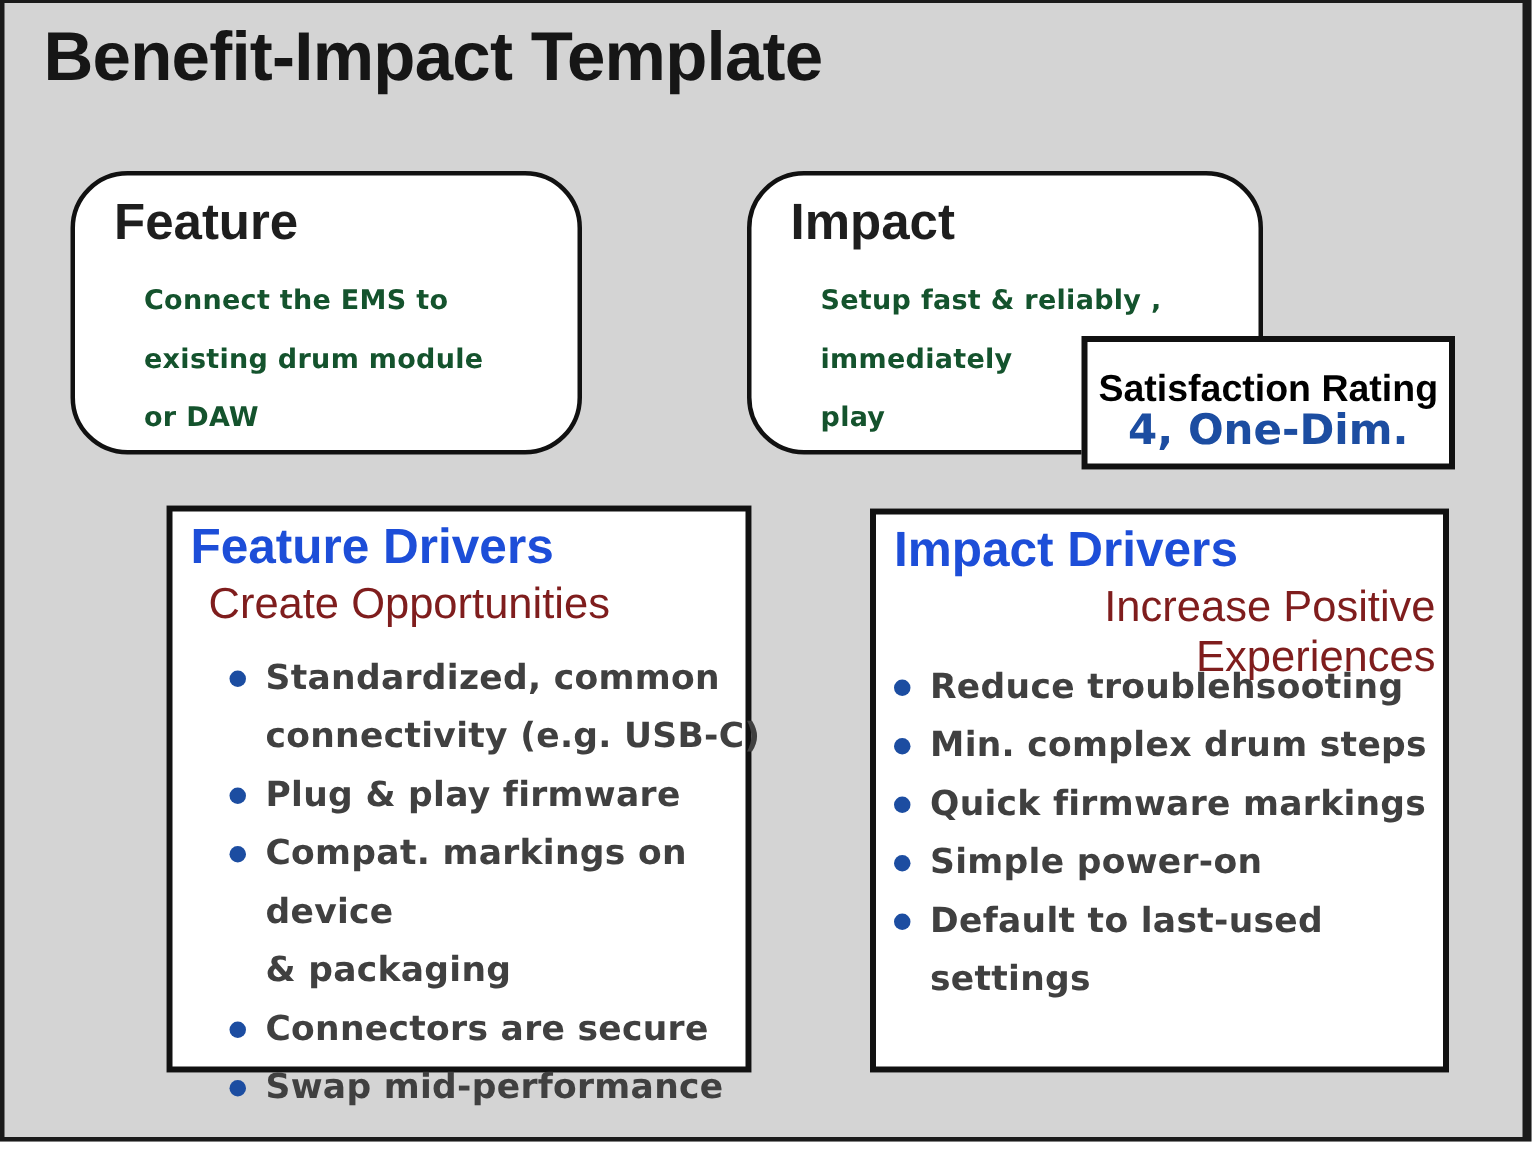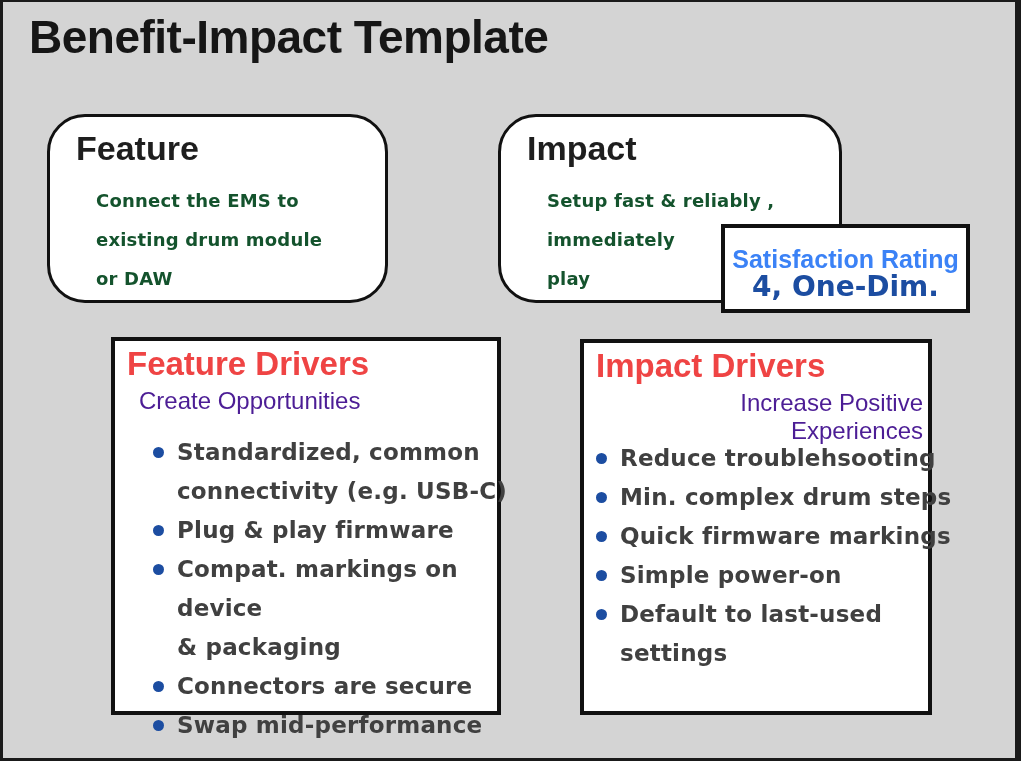--- a/index.html
+++ b/index.html
@@ -20,31 +20,31 @@
               font-size:34px;font-weight:700;color:#1e1e1e;}
   .card-body{position:absolute;left:46px;top:64px;white-space:pre-line;
              font-family:"DejaVu Sans",sans-serif;font-size:18px;font-weight:700;
              line-height:39px;color:#14532d;letter-spacing:0.2px;}
 
   
   .sat-box{position:absolute;left:718px;top:222px;width:249px;height:89px;
            box-sizing:border-box;background:#ffffff;border:4px solid #111;
            display:flex;flex-direction:column;align-items:center;justify-content:center;
            padding-top:10px;z-index:5;}
-  .sat-label{font-size:25px;font-weight:600;color:#3b82f6;line-height:27px;}
+  .sat-label{font-size:25px;font-weight:600;color:#000000;line-height:27px;}
   .sat-value{font-family:"DejaVu Sans",sans-serif;font-size:28px;font-weight:700;
              color:#1c4da1;line-height:28px;}
 
   
   .drv{position:absolute;box-sizing:border-box;background:#ffffff;border:4px solid #111;}
   .drv-feature{left:108px;top:335px;width:390px;height:378px;}
-  .drv-impact{left:577px;top:337px;width:352px;height:376px;}
+  .drv-impact{left:577px;top:337px;width:386px;height:376px;}
   .drv-title{position:absolute;left:12px;top:4px;
-             font-size:33px;font-weight:700;color:#ef4444;}
-  .drv-subtitle{position:absolute;top:46px;font-size:24px;color:#4c1d95;}
+             font-size:33px;font-weight:700;color:#1d4ed8;}
+  .drv-subtitle{position:absolute;top:46px;font-size:29px;color:#7f1d1d;}
   .drv-feature .drv-subtitle{left:24px;}
   .drv-impact .drv-subtitle{right:5px;text-align:right;margin-left:28px;}
 
   ul.bullets{position:absolute;margin:0;padding:0;list-style:none;}
   .drv-feature ul.bullets{left:36px;top:92px;width:400px;}
   .drv-impact ul.bullets{left:10px;top:96px;width:380px;}
   ul.bullets li{position:relative;padding-left:26px;white-space:pre-line;
                 font-family:"DejaVu Sans",sans-serif;font-size:23px;font-weight:700;
                 line-height:39px;color:#404040;letter-spacing:0.2px;}
   ul.bullets li::before{content:"";position:absolute;left:2px;top:14px;

